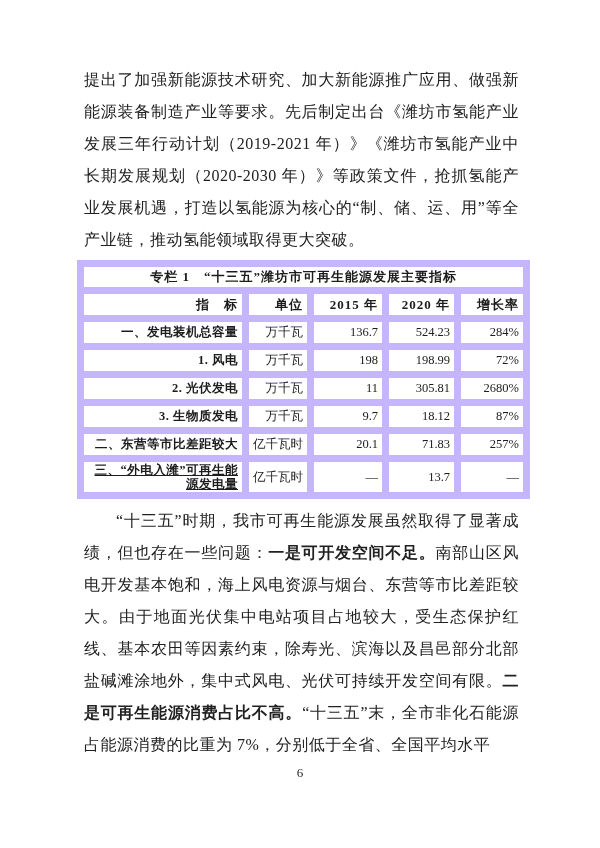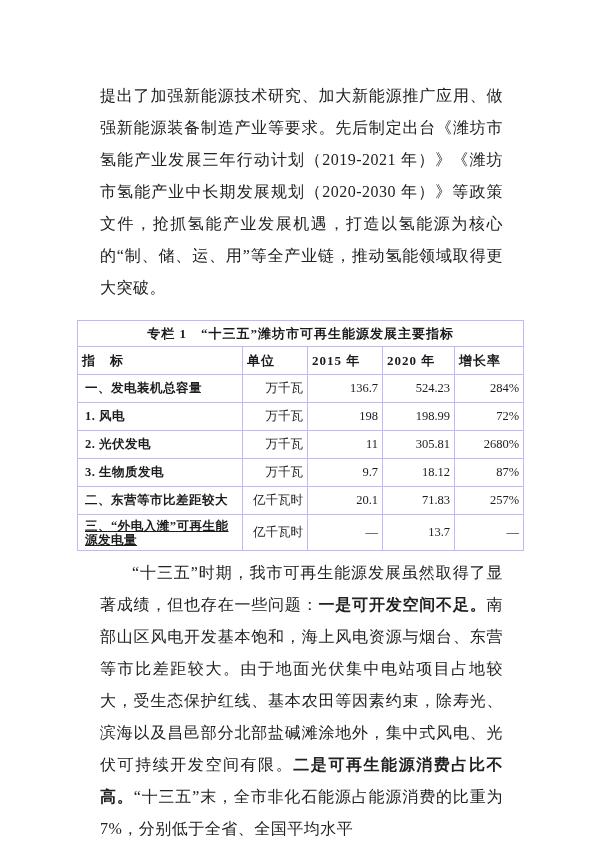--- a/index.html
+++ b/index.html
@@ -16,21 +16,21 @@
     color: #212121;
     overflow: hidden;
     box-sizing: border-box;
     padding-top: 64px;
   }
   .content {
     width: 446px;
     margin: 0 auto;
   }
   .para {
-    margin: 16px;
+    margin: 0;
     padding: 0 4px 0 7px;
     font-size: 16px;
     line-height: 32px;
     text-align: justify;
     text-justify: inter-ideograph;
     letter-spacing: 0.5px;
     color: #212121;
   }
   .para.indent {
     text-indent: 2em;
@@ -41,46 +41,46 @@
   }
   table.tbl {
     width: 446px;
     border-collapse: collapse;
     table-layout: fixed;
     margin-top: 4px;
     font-size: 12.5px;
     color: #1c1c1c;
   }
   table.tbl th, table.tbl td {
-    border: 1px solid #c4b5fd;
+    border: 7px solid #c4b5fd;
     padding: 1px 4px;
     vertical-align: middle;
     box-sizing: border-box;
   }
   .tbl-title {
     height: 26px;
     text-align: center;
     font-weight: bold;
     font-size: 13px;
     letter-spacing: 1px;
   }
   tr.hdr th {
     height: 28px;
-    text-align: left;
+    text-align: right;
     font-weight: bold;
     font-size: 13px;
     letter-spacing: 1px;
   }
   table.tbl tbody td {
     height: 28px;
     text-align: right;
     font-size: 12.5px;
   }
   table.tbl tbody td.c-ind {
-    text-align: left;
+    text-align: right;
     font-weight: bold;
     padding-left: 7px;
     letter-spacing: 0.5px;
   }
   table.tbl tbody tr:last-child td {
     height: 36px;
   }
   table.tbl tbody tr:last-child td.c-ind {
     line-height: 14px;
     text-decoration: underline;

